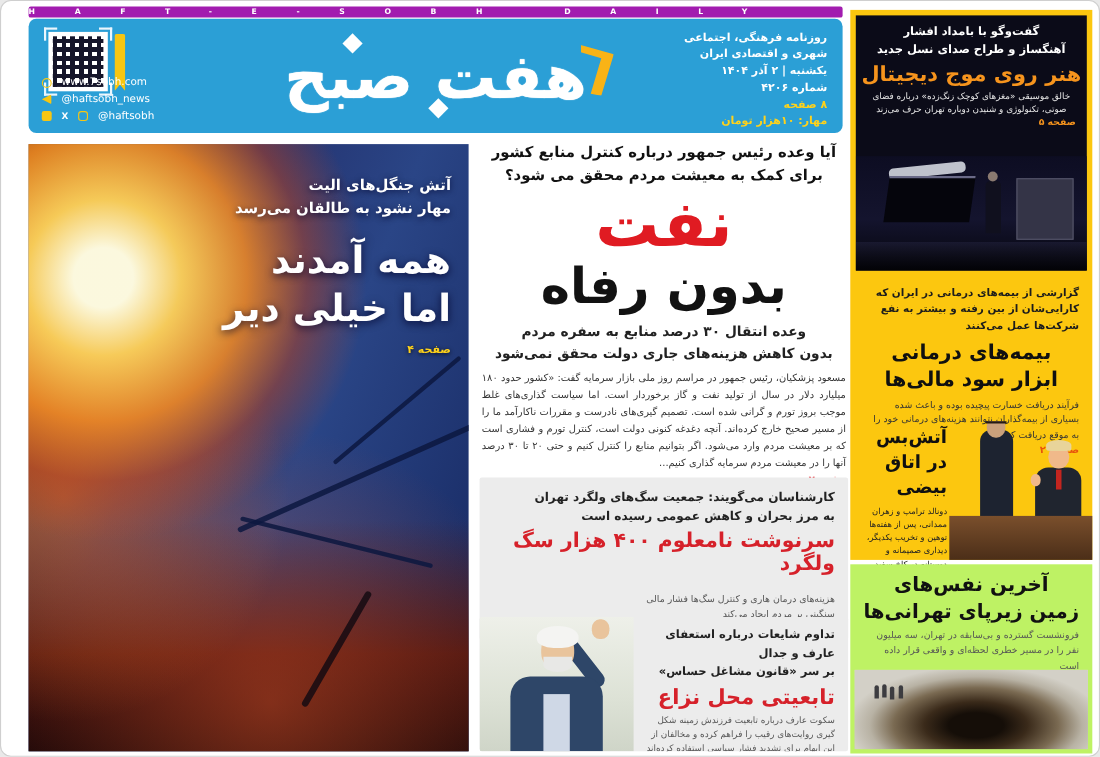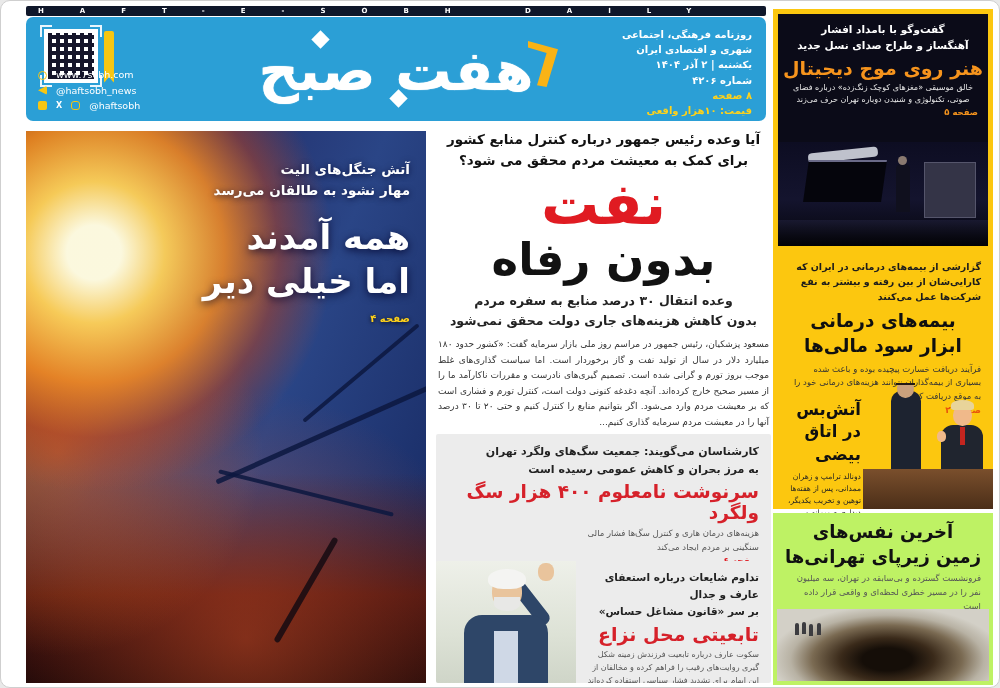--- a/index.html
+++ b/index.html
@@ -7,22 +7,22 @@
   body { font-family:"DejaVu Sans", sans-serif; }
   #page {
     position:relative; width:1000px; height:688px; margin:0 auto;
     background:#fff; border:1px solid #cfcfcf; border-radius:10px; overflow:hidden;
   }
   .rtl { direction:rtl; }
 
   
   #top-letters {
     position:absolute; left:25px; top:5px; width:740px; height:10px;
-    background:#0f172a; color:#fff; font-size:7px; font-weight:bold;
-    line-height:10px; letter-spacing:36px; padding-left:12px;
+    background:#a21caf; color:#fff; font-size:7px; font-weight:bold;
+    line-height:10px; letter-spacing:36px; padding-left:0;
     white-space:nowrap; overflow:hidden; border-radius:2px;
   }
 
   
   #banner {
     position:absolute; left:25px; top:16px; width:740px; height:104px;
     background:#2b9fd6; border-radius:7px; overflow:hidden;
   }
   #qr-block { position:absolute; left:14px; top:8px; width:74px; height:62px; }
   .qr-frame { position:absolute; width:12px; height:12px; border:2px solid #eaf6fd; }
@@ -98,21 +98,21 @@
   #main-headline-black { text-align:center; color:#121212; font-size:45px; font-weight:bold; line-height:1.05; margin-top:2px; }
   #main-deck { text-align:center; font-size:12.5px; font-weight:bold; color:#222; line-height:1.6; margin-top:8px; }
   #main-body { font-size:9px; color:#333; line-height:1.72; text-align:justify; margin-top:6px; padding:0 2px; }
   .page-red { color:#e01b22; font-weight:bold; font-size:9px; margin-top:2px; }
   .page-orange { color:#e8540c; font-weight:bold; font-size:9px; margin-top:2px; }
 
   .gray-box { position:absolute; left:435px; width:335px; background:#ececec; border-radius:2px; }
   #dogs-box { top:433px; height:148px; padding:9px 12px 6px; text-align:right; }
   #dogs-box .kicker { font-size:11px; color:#222; font-weight:bold; line-height:1.6; }
   #dogs-box .headline { color:#d6212a; font-size:18.5px; font-weight:bold; margin-top:3px; }
-  #dogs-box .sub { font-size:8.5px; color:#555; line-height:1.6; margin-top:4px; }
+  #dogs-box .sub { font-size:8.5px; color:#555; line-height:1.6; margin-top:16px; }
 
   #aref-box { top:560px; height:122px; overflow:hidden; }
   #aref-photo {
     position:absolute; left:0; top:0; width:140px; height:122px;
     background:linear-gradient(180deg,#eef0e9 0%,#dde2d6 60%,#cfd5c8 100%); overflow:hidden;
   }
   .aref-torso { position:absolute; left:28px; bottom:-6px; width:84px; height:74px; background:#2e4668; border-radius:18px 18px 0 0; }
   .aref-shirt { position:absolute; left:58px; bottom:0; width:24px; height:52px; background:#cfd8e6; }
   .aref-head { position:absolute; left:56px; top:14px; width:30px; height:34px; background:#e9c49c; border-radius:46%; }
   .aref-hair { position:absolute; left:52px; top:8px; width:38px; height:20px; background:#f4f4f2; border-radius:50% 50% 40% 40%; }
@@ -145,21 +145,21 @@
   .performer-head { position:absolute; left:120px; top:14px; width:9px; height:9px; background:#8a7a70; border-radius:50%; }
   .stage-screen { position:absolute; right:12px; top:20px; width:52px; height:56px; background:#343447; border:1px solid #55556b; }
   .stage-floor { position:absolute; left:0; bottom:0; width:100%; height:26px; background:linear-gradient(180deg,rgba(40,40,70,.45),#020206); }
 
   #insurance { position:absolute; left:0; top:244px; width:220px; padding:6px 12px 0; text-align:right; }
   #insurance .kicker { font-size:9.5px; font-weight:bold; color:#1c1c1c; line-height:1.6; }
   #insurance .headline { text-align:center; font-size:18.5px; font-weight:bold; color:#101010; line-height:1.35; margin-top:4px; }
   #insurance .sub { font-size:8.5px; color:#333; line-height:1.6; margin-top:4px; }
 
   #ceasefire { position:absolute; left:0; top:374px; width:220px; height:126px; }
-  #ceasefire-text { position:absolute; right:132px; left:8px; top:4px; text-align:right;margin-top:12px; }
+  #ceasefire-text { position:absolute; right:132px; left:8px; top:4px; text-align:right; }
   #ceasefire-text .headline { font-size:16.5px; font-weight:bold; color:#101010; line-height:1.35; }
   #ceasefire-text .sub { font-size:7.6px; color:#222; line-height:1.6; margin-top:5px; }
   #ceasefire-scene { position:absolute; right:0; top:0; width:130px; height:126px; overflow:hidden; }
   .desk { position:absolute; left:-10px; bottom:0; width:150px; height:40px; background:linear-gradient(180deg,#7a4f2c,#4b2e18); }
   .stand-man { position:absolute; left:28px; top:8px; width:30px; height:84px; background:#1d2330; border-radius:10px 10px 0 0; }
   .stand-head { position:absolute; left:34px; top:-4px; width:17px; height:19px; background:#caa17c; border-radius:48%; }
   .stand-hair { position:absolute; left:33px; top:-8px; width:19px; height:10px; background:#241a14; border-radius:50% 50% 0 0; }
   .trump-body { position:absolute; left:78px; top:42px; width:42px; height:48px; background:#20252f; border-radius:12px 12px 0 0; }
   .trump-head { position:absolute; left:90px; top:22px; width:19px; height:21px; background:#f0b98a; border-radius:48%; }
   .trump-hair { position:absolute; left:88px; top:17px; width:23px; height:10px; background:#e8d49a; border-radius:50% 50% 20% 20%; }
@@ -221,21 +221,21 @@
       <span id="logo-seven"></span>
       <span id="logo-text" class="rtl">هفت صبح</span>
     </div>
 
     <div id="masthead-info" class="rtl">
       <div>روزنامه فرهنگی، اجتماعی</div>
       <div>شهری و اقتصادی ایران</div>
       <div>یکشنبه | ۲ آذر ۱۴۰۴</div>
       <div>شماره ۴۲۰۶</div>
       <div class="yellow">۸ صفحه</div>
-      <div class="yellow">قیمت: ۱۰هزار واقعی</div>
+      <div class="yellow">مهار: ۱۰هزار تومان</div>
     </div>
   </div>
 
   <div id="fire-photo">
     <span class="branch b1"></span>
     <span class="branch b2"></span>
     <span class="branch b3"></span>
     <span class="branch b4"></span>
     <div id="fire-overlay" class="rtl">
       <div id="fire-kicker">

